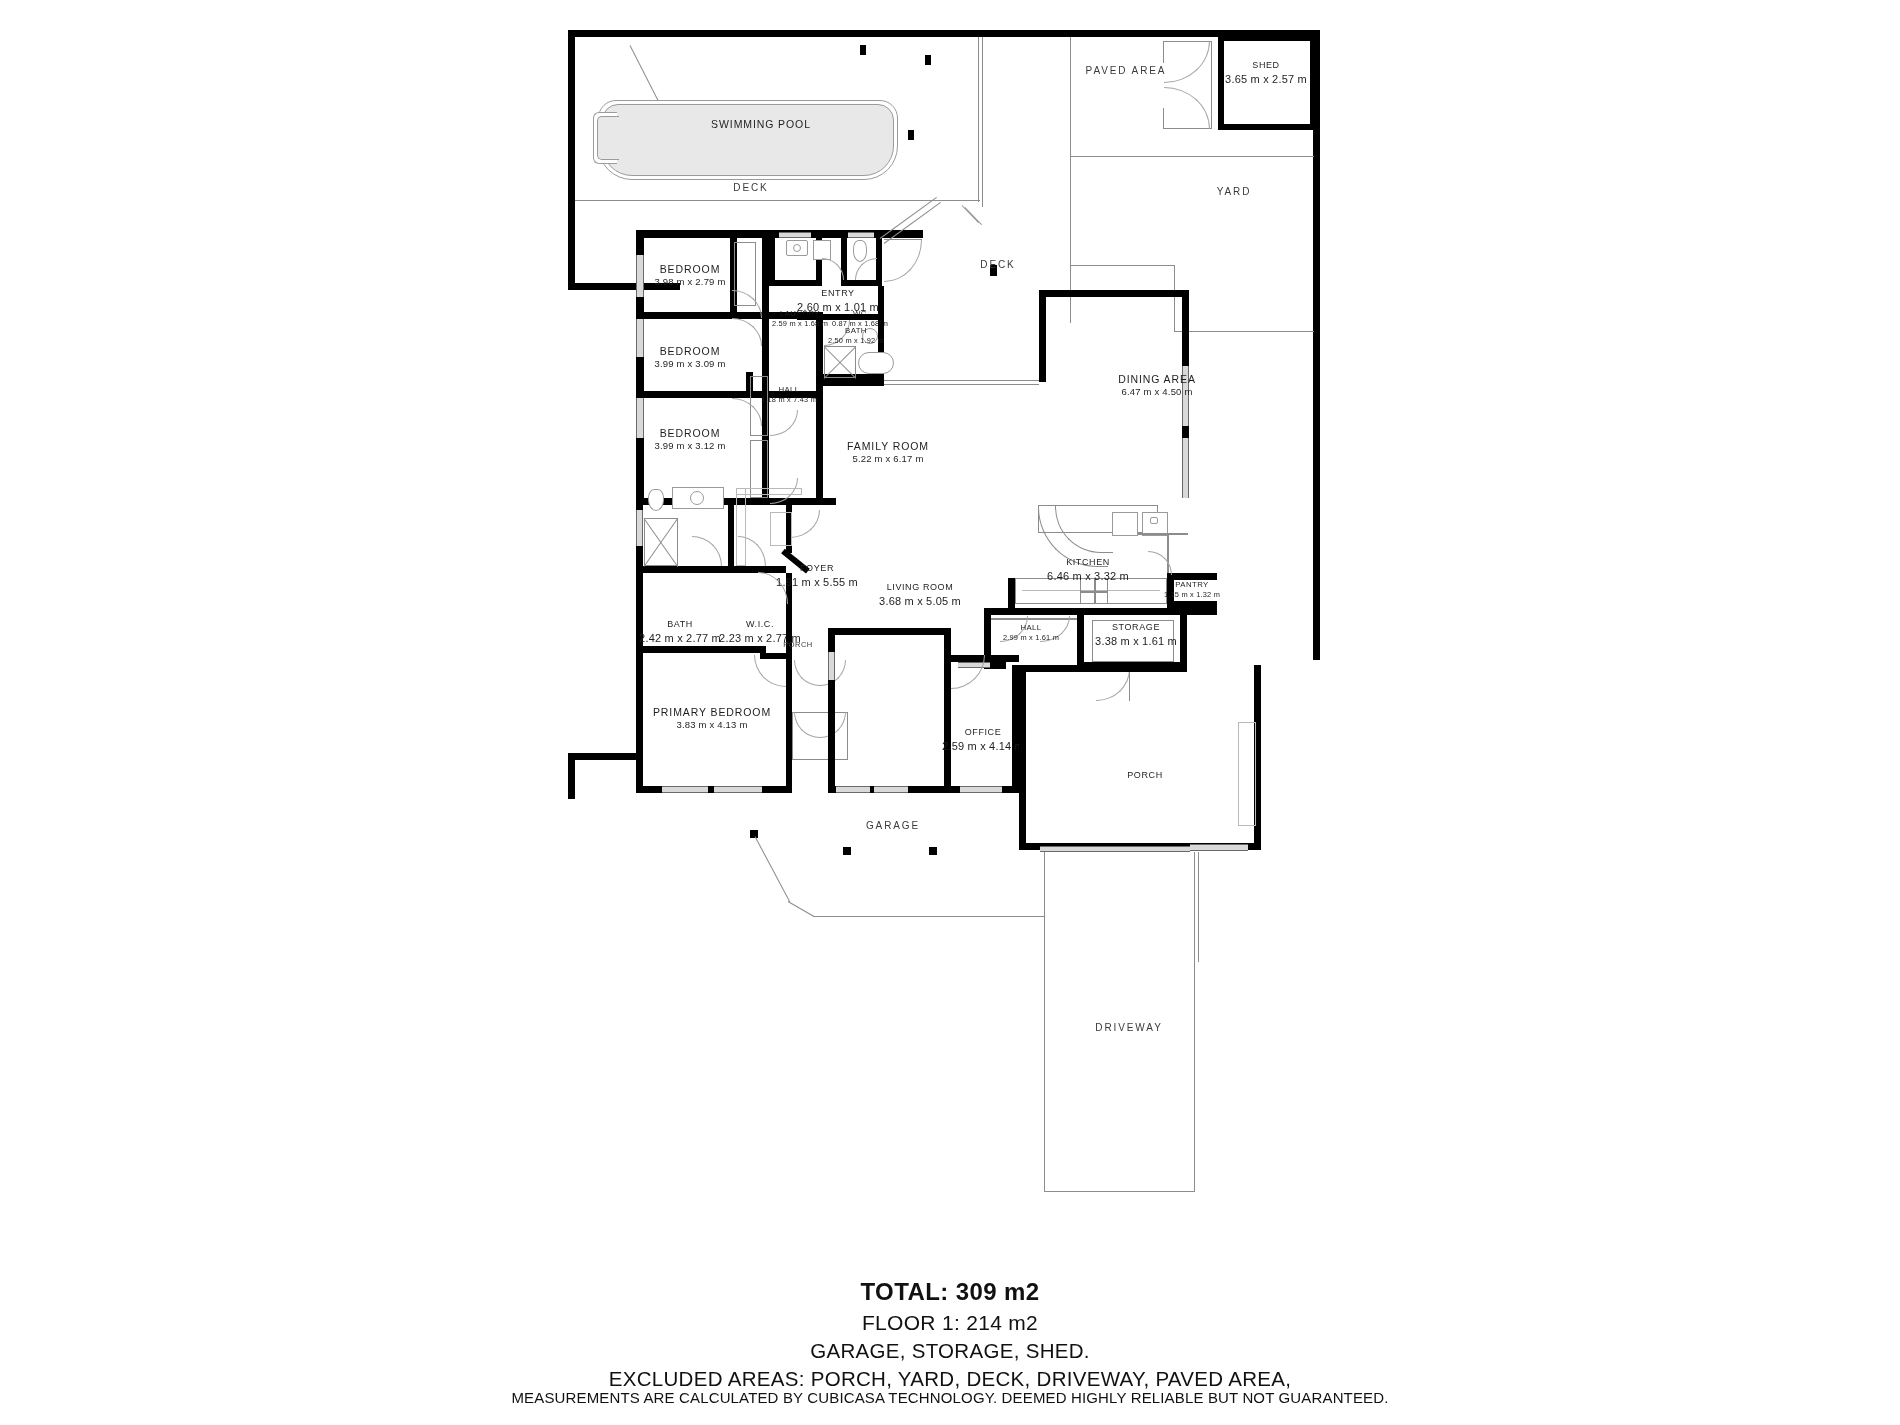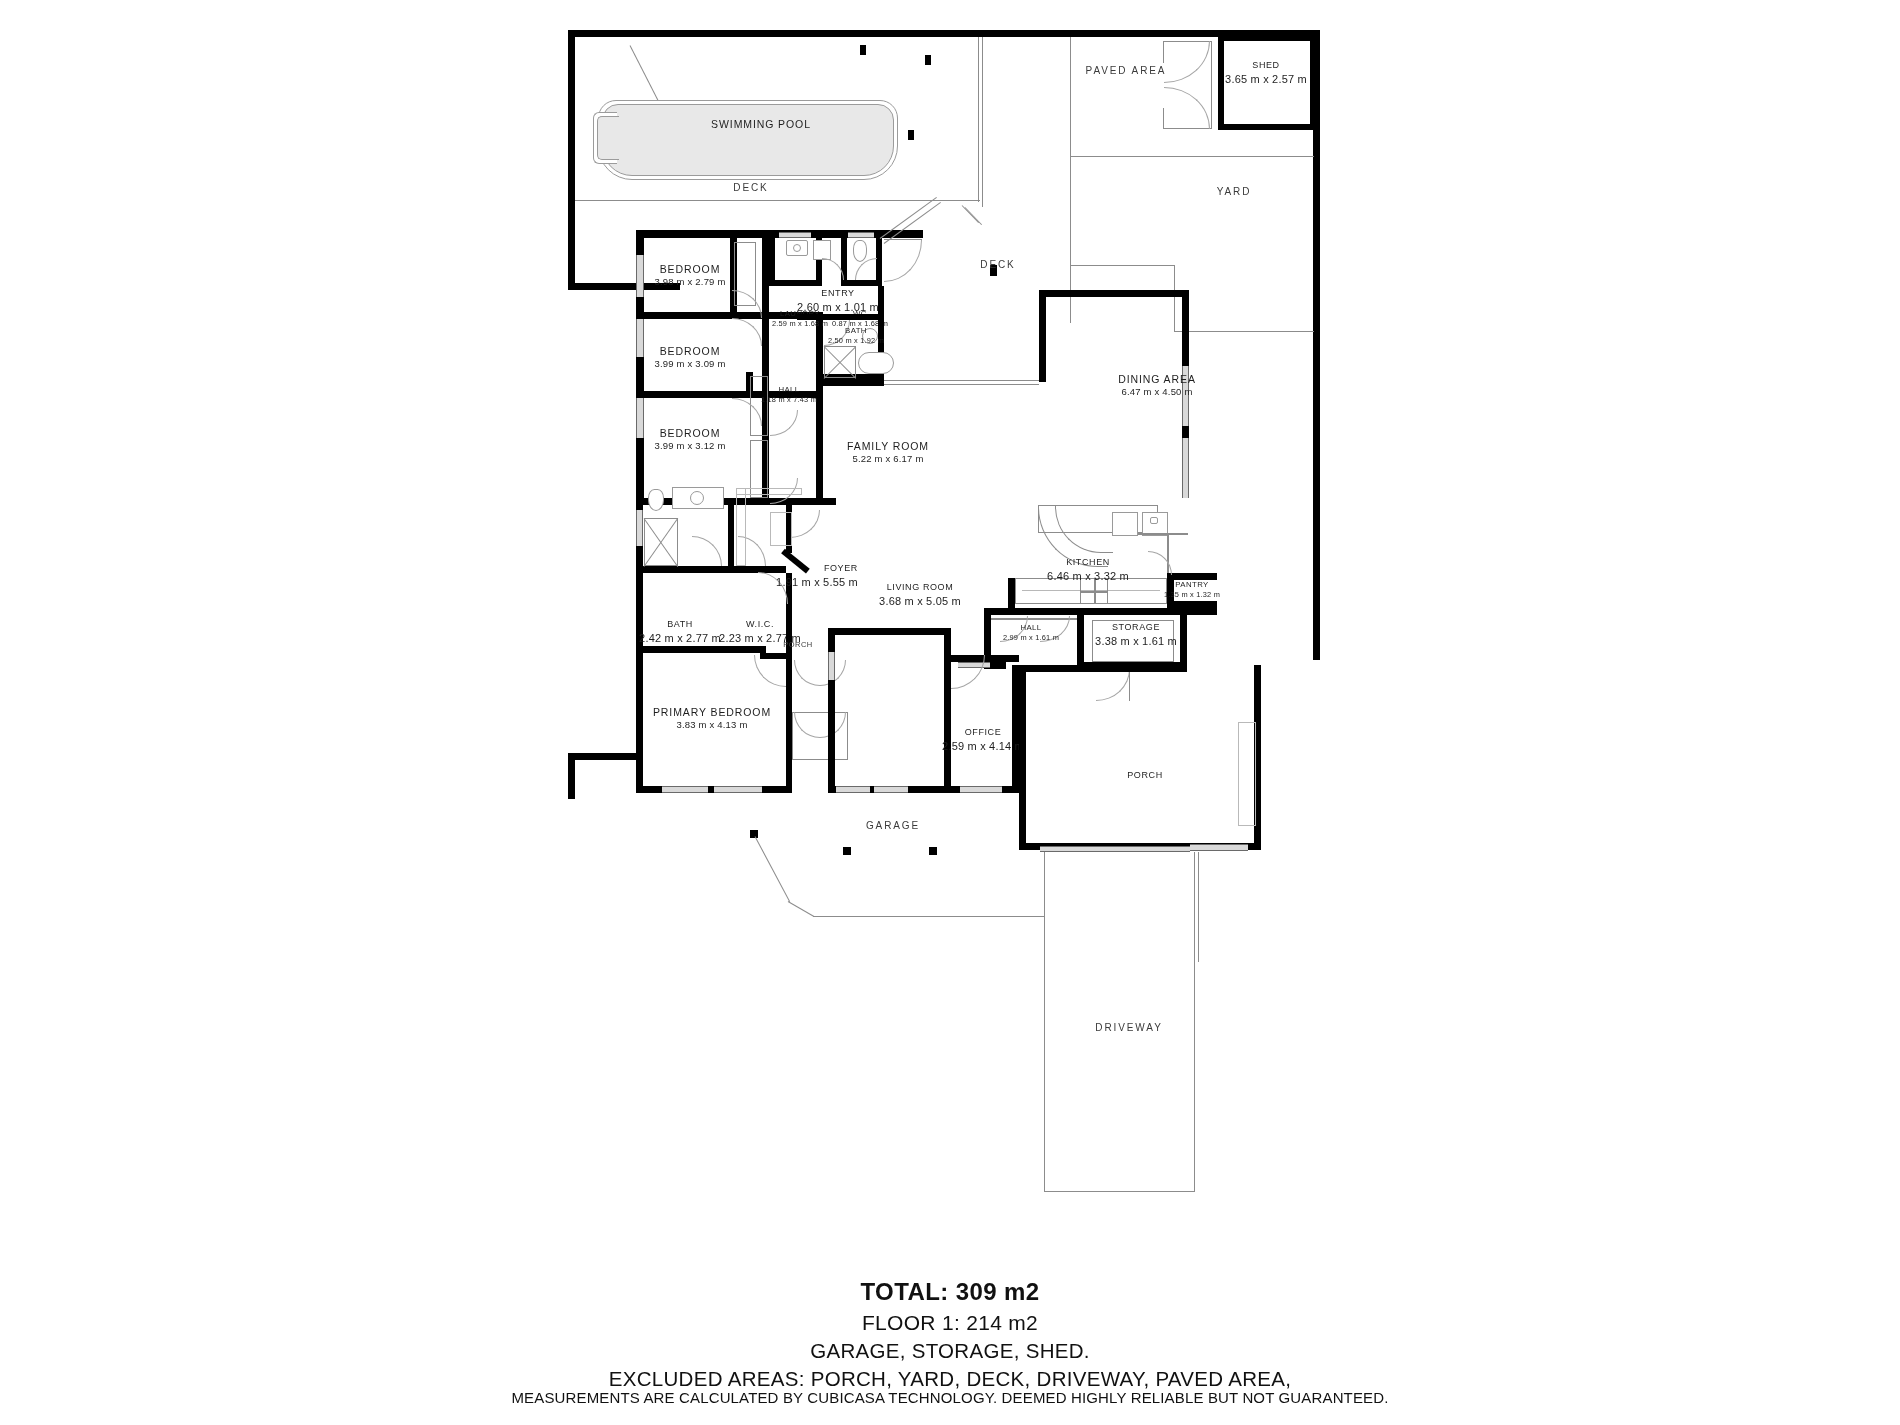--- a/index.html
+++ b/index.html
@@ -319,21 +319,21 @@
     <span class="dm">2.42 m x 2.77 m</span>
   </div>
   <div class="lbl sm" style="left:760px;top:619px;">
     <span class="nm">W.I.C.</span>
     <span class="dm">2.23 m x 2.77 m</span>
   </div>
 
   <div class="wall" style="left:786px;top:573px;width:6px;height:86px;"></div>
   <div class="wall" style="left:760px;top:653px;width:32px;height:6px;"></div>
   <div class="swing sw-tr" style="left:758px;top:572px;width:30px;height:32px;"></div>
-  <div class="lbl sm" style="left:817px;top:563px;text-align:right;">
+  <div class="lbl sm" style="left:817px;top:563px;">
     <span class="nm">FOYER</span>
     <span class="dm">1.91 m x 5.55 m</span>
   </div>
 
   <div class="wall" style="left:636px;top:653px;width:7px;height:140px;"></div>
   <div class="wall" style="left:636px;top:786px;width:156px;height:7px;"></div>
   <div class="win" style="left:662px;top:786px;width:46px;height:7px;"></div>
   <div class="win" style="left:714px;top:786px;width:48px;height:7px;"></div>
   <div class="wall" style="left:786px;top:653px;width:6px;height:140px;"></div>
   <div class="swing sw-bl" style="left:754px;top:655px;width:32px;height:32px;"></div>

